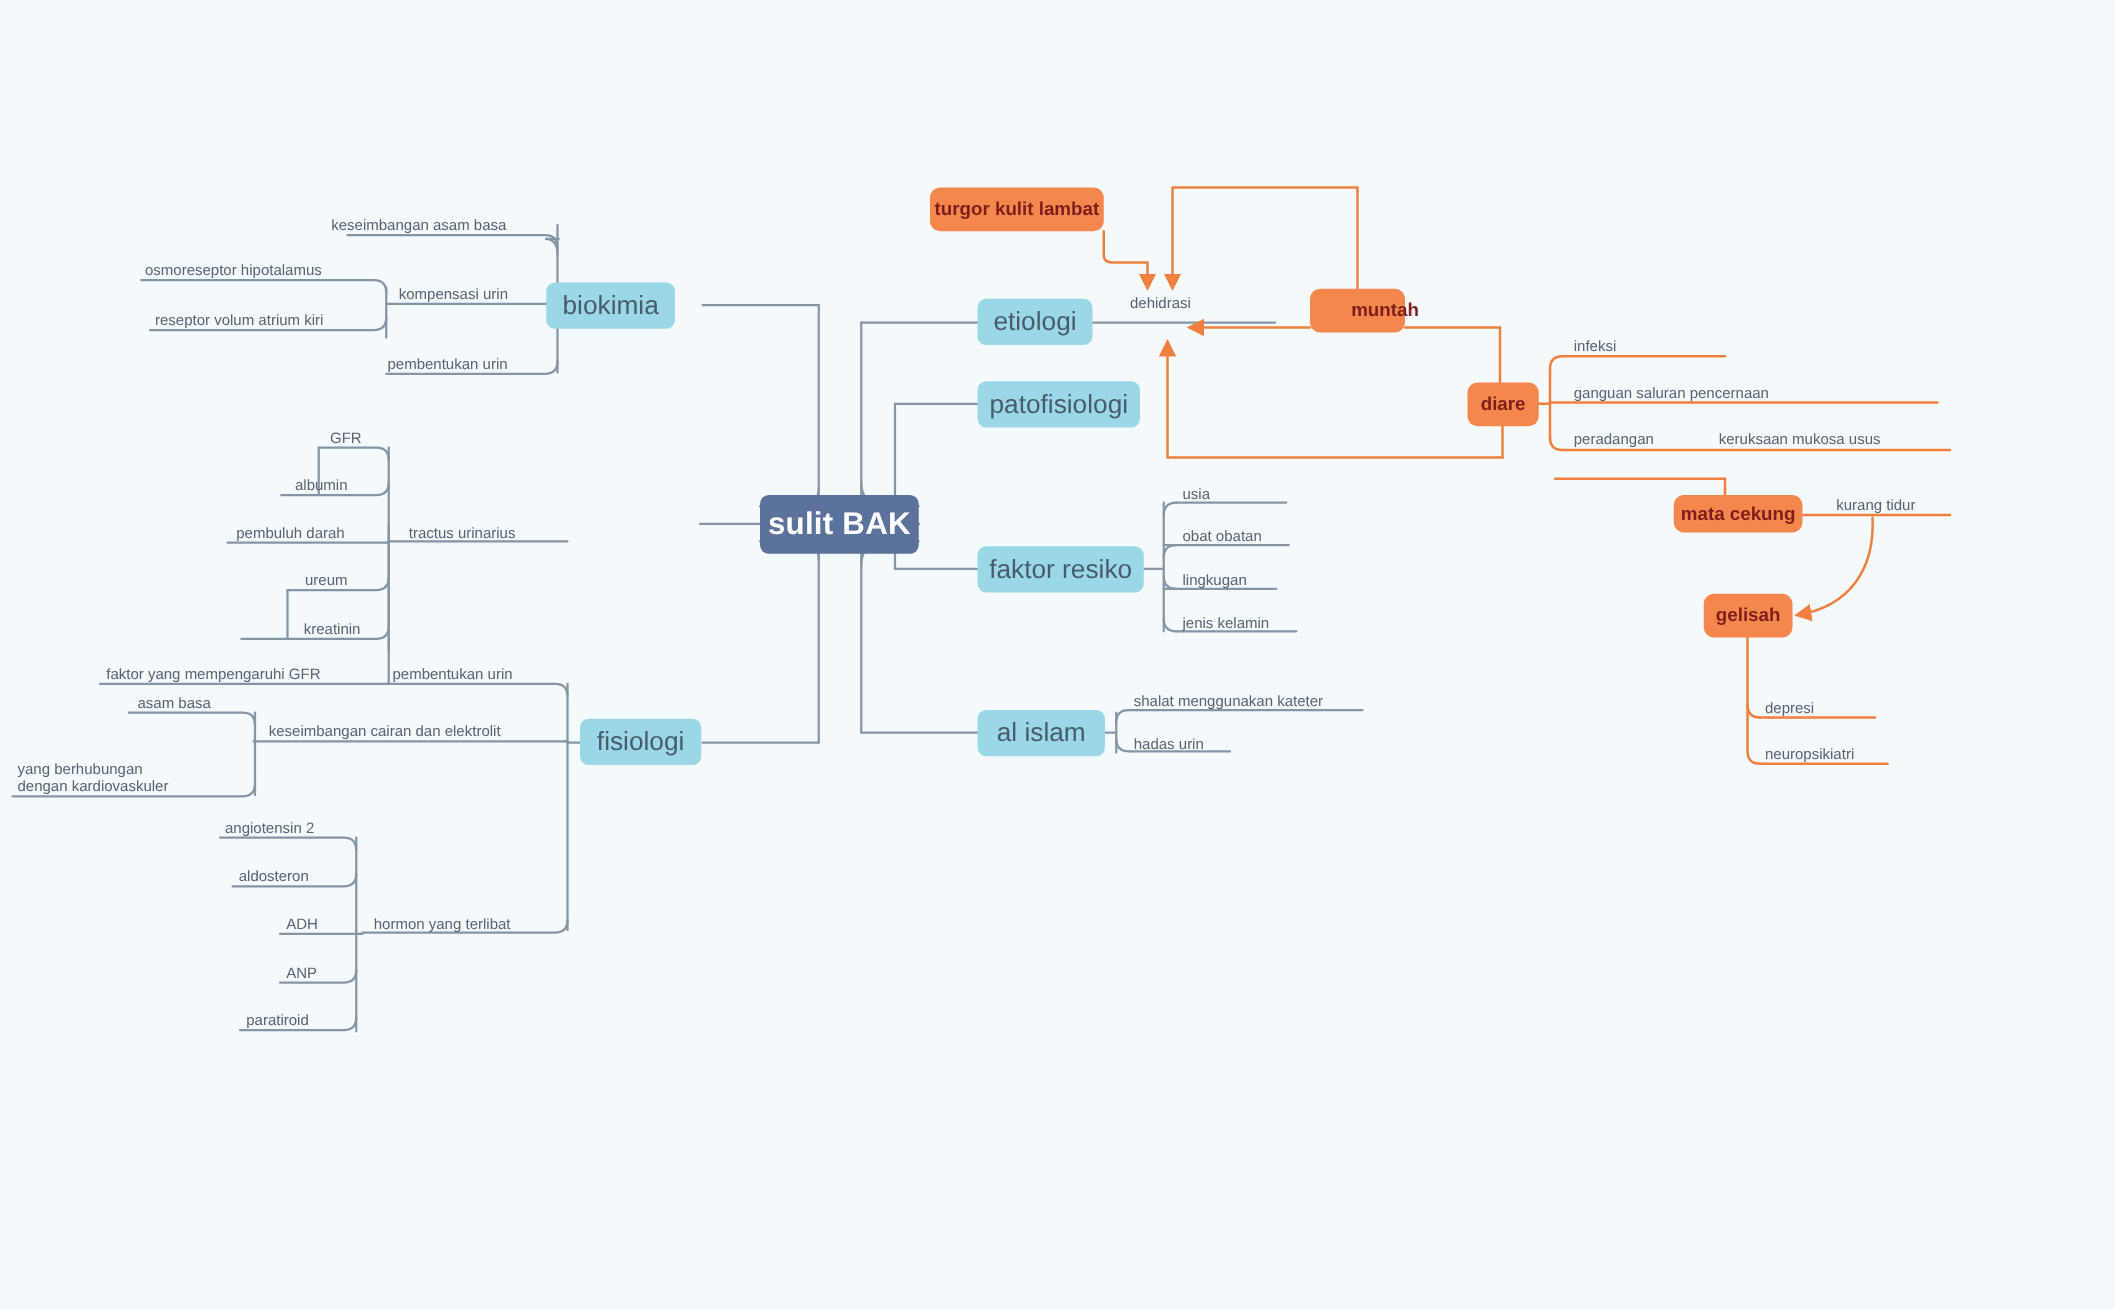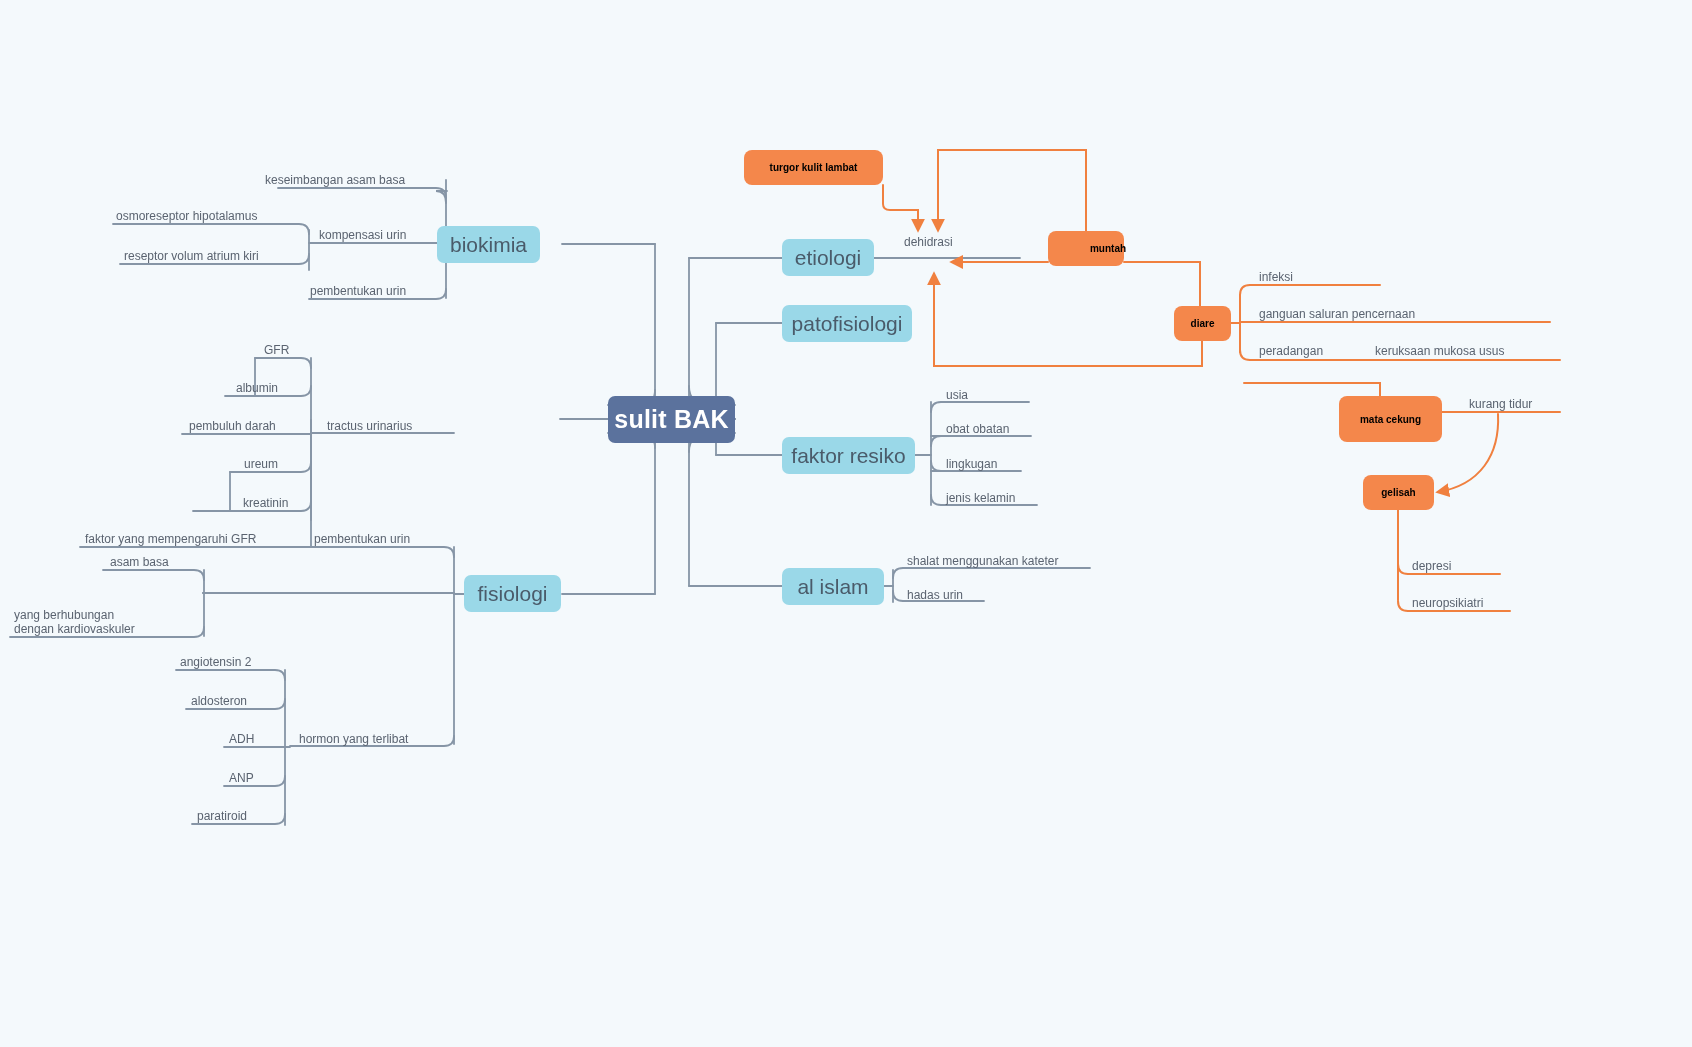--- a/index.html
+++ b/index.html
@@ -20,22 +20,22 @@
     background:#5b729d;color:#ffffff;border-radius:7px;
     font-weight:bold;font-size:25px;letter-spacing:.2px;
   }
   
   .n-main{
     background:#9ad8e8;color:#4a5b6a;border-radius:7px;
     font-size:21px;
   }
   
   .n-orange{
-    background:#f4874b;color:#000000;border-radius:8px;
-    font-weight:bold;font-size:10px;
+    background:#f4874b;color:#7f1d1d;border-radius:8px;
+    font-weight:bold;font-size:15px;
   }
   
   .n-text{
     color:#5a6370;font-size:12px;white-space:nowrap;
     justify-content:flex-start;align-items:flex-end;
     line-height:1.15;
   }
   .n-text.two-line{align-items:flex-end;}
 </style>
 </head>
@@ -217,21 +217,21 @@
   </div>
 
   <div class="node n-orange" style="left:1048px;top:231px;width:76px;height:35px;padding-left:44px;">
     <span>muntah</span>
   </div>
 
   <div class="node n-orange" style="left:1174px;top:306px;width:57px;height:35px;">
     <span>diare</span>
   </div>
 
-  <div class="node n-orange" style="left:1339px;top:396px;width:103px;height:46px;">
+  <div class="node n-orange" style="left:1339px;top:396px;width:103px;height:30px;">
     <span>mata cekung</span>
   </div>
 
   <div class="node n-orange" style="left:1363px;top:475px;width:71px;height:35px;">
     <span>gelisah</span>
   </div>
 
   <div class="node n-text" style="left:265px;top:164px;width:240px;height:24px;">
     <span>keseimbangan asam basa</span>
   </div>
@@ -272,20 +272,23 @@
   <div class="node n-text" style="left:314px;top:523px;width:200px;height:24px;">
     <span>pembentukan urin</span>
   </div>
   <div class="node n-text" style="left:110px;top:546px;width:150px;height:24px;">
     <span>asam basa</span>
   </div>
   <div class="node n-text two-line" style="left:14px;top:592px;width:220px;height:45px;flex-direction:column;align-items:flex-start;justify-content:flex-end;">
     <span>yang berhubungan</span>
     <span>dengan kardiovaskuler</span>
   </div>
+  <div class="node n-text" style="left:215px;top:569px;width:300px;height:24px;">
+    <span>keseimbangan cairan dan elektrolit</span>
+  </div>
   <div class="node n-text" style="left:180px;top:646px;width:160px;height:24px;">
     <span>angiotensin 2</span>
   </div>
   <div class="node n-text" style="left:191px;top:685px;width:150px;height:24px;">
     <span>aldosteron</span>
   </div>
   <div class="node n-text" style="left:229px;top:723px;width:110px;height:24px;">
     <span>ADH</span>
   </div>
   <div class="node n-text" style="left:229px;top:762px;width:110px;height:24px;">

